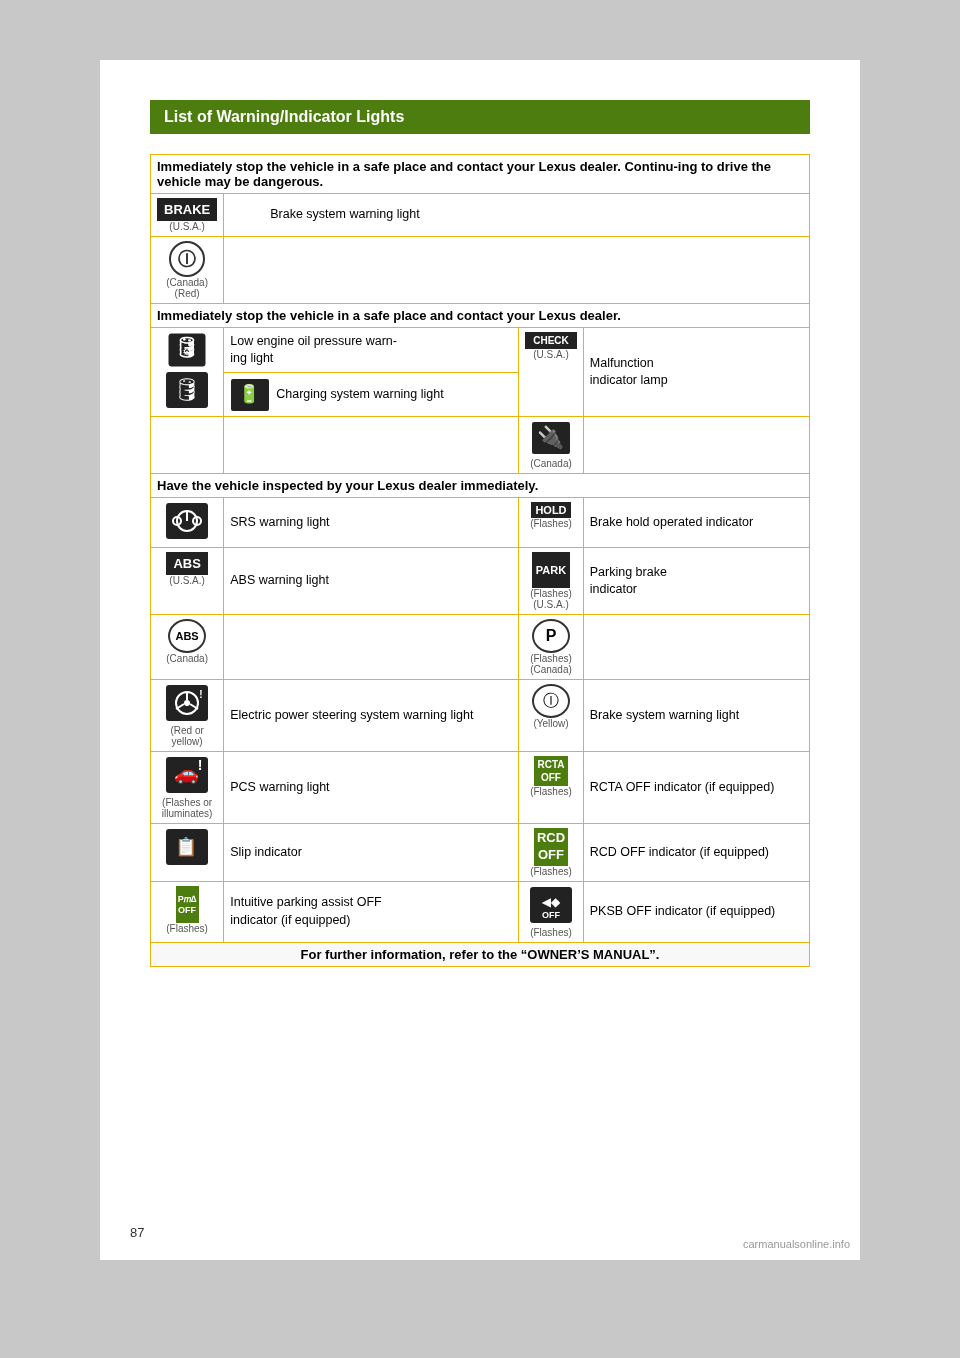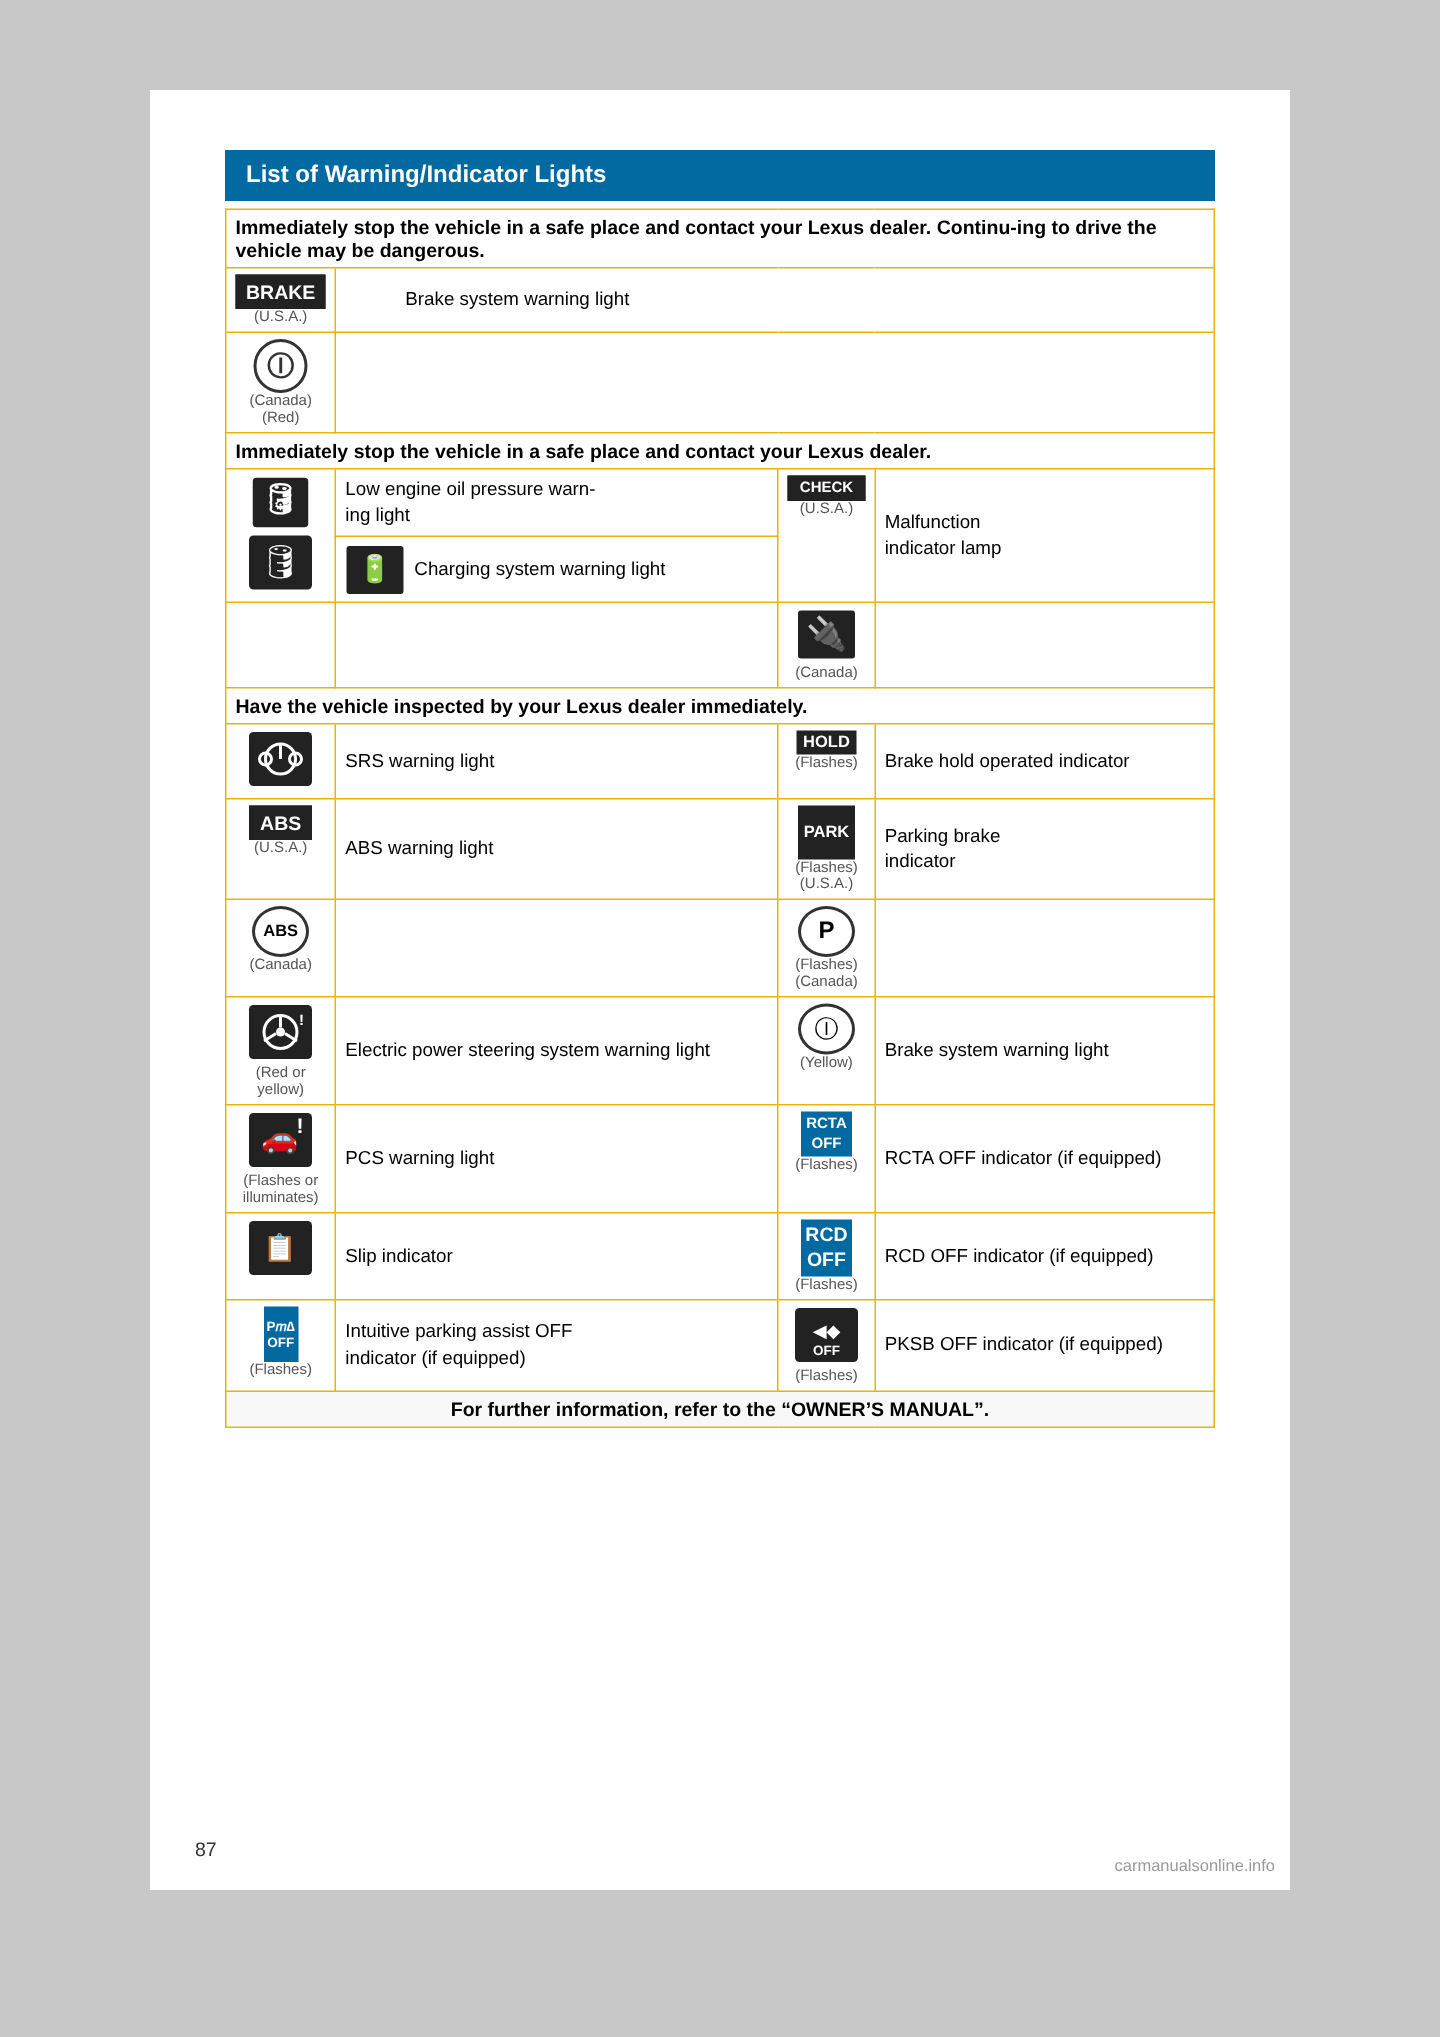--- a/index.html
+++ b/index.html
@@ -34,26 +34,26 @@
       font-size: 11px;
       color: #999;
     }
     .section-title {
       font-weight: bold;
       font-size: 14px;
       margin-bottom: 16px;
       color: #222;
     }
     .pink-header {
-      background: #0369a1;
+      background: #4d7c0f;
       color: #fff;
       font-weight: bold;
       font-size: 16px;
       padding: 8px 14px;
-      margin-bottom: 5px;
+      margin-bottom: 20px;
     }
     .main-table {
       border: 1px solid #aaa;
       width: 100%;
       border-collapse: collapse;
       font-size: 12.5px;
     }
     .main-table td, .main-table th {
       border: 1px solid #eab308;
       padding: 4px 6px;
@@ -124,21 +124,21 @@
     .park-icon {
       background: #222;
       color: #fff;
       font-weight: bold;
       font-size: 11px;
       padding: 12px 4px;
       display: inline-block;
     }
     .off-badge {
       display: inline-block;
-      background: #0369a1;
+      background: #4d7c0f;
       color: #fff;
       font-weight: bold;
       font-size: 9px;
       padding: 1px 3px;
       line-height: 1.2;
       text-align: center;
     }
     .footer-note {
       text-align: center;
       font-size: 13px;

